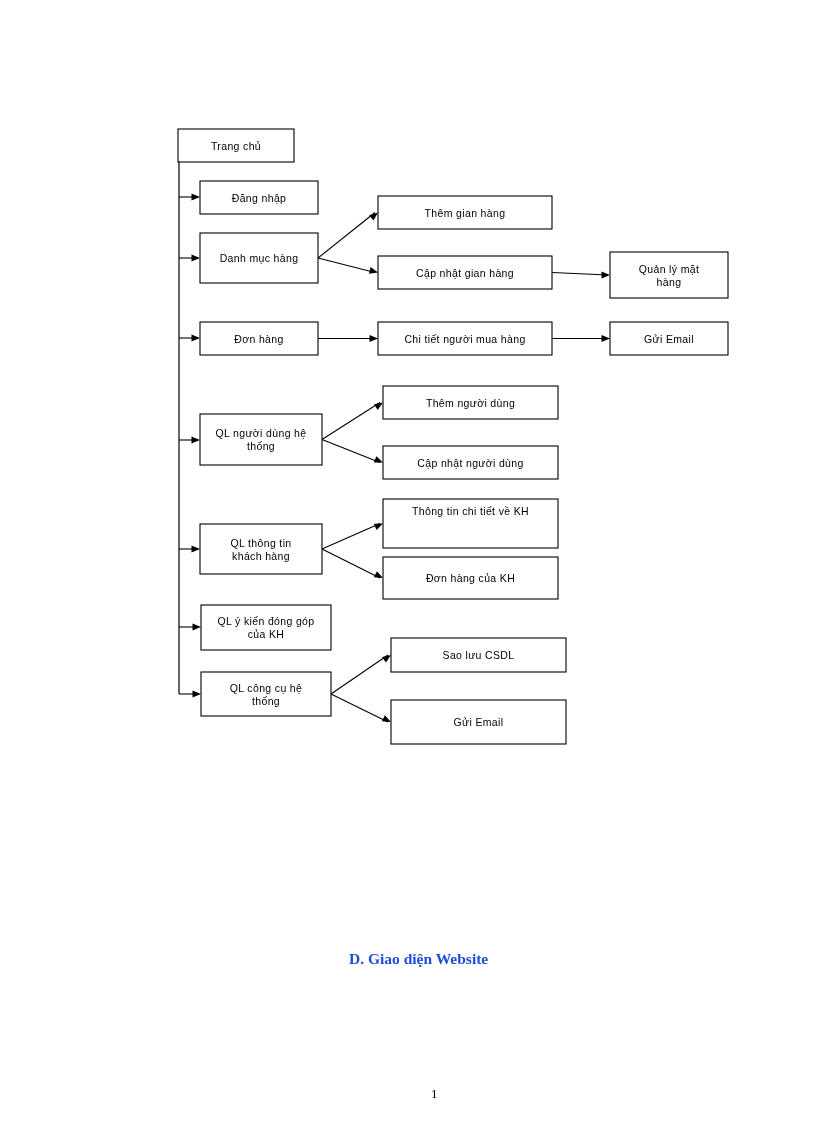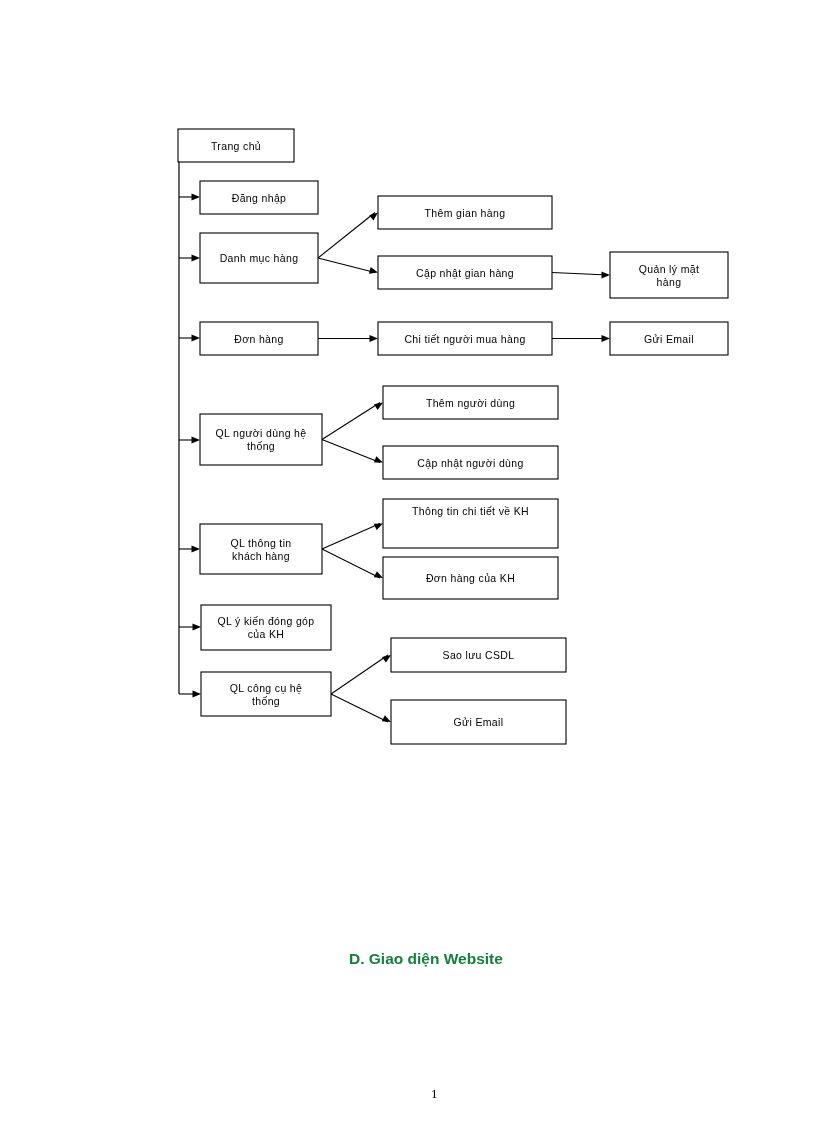--- a/index.html
+++ b/index.html
@@ -50,24 +50,24 @@
     stroke: #000000;
     stroke-width: 1.2;
     fill: none;
   }
   .arrow-head {
     fill: #000000;
     stroke: none;
   }
   .caption {
     position: absolute;
-    font-family: Liberation Sans, sans-serif;
+    font-family: Liberation Serif, serif;
     font-weight: bold;
     font-size: 15.5px;
-    color: #15803d;
+    color: #1d4ed8;
     white-space: nowrap;
   }
   .page-number {
     position: absolute;
     font-family: "Liberation Serif", serif;
     font-size: 13px;
     color: #000000;
   }
 </style>
 </head>

